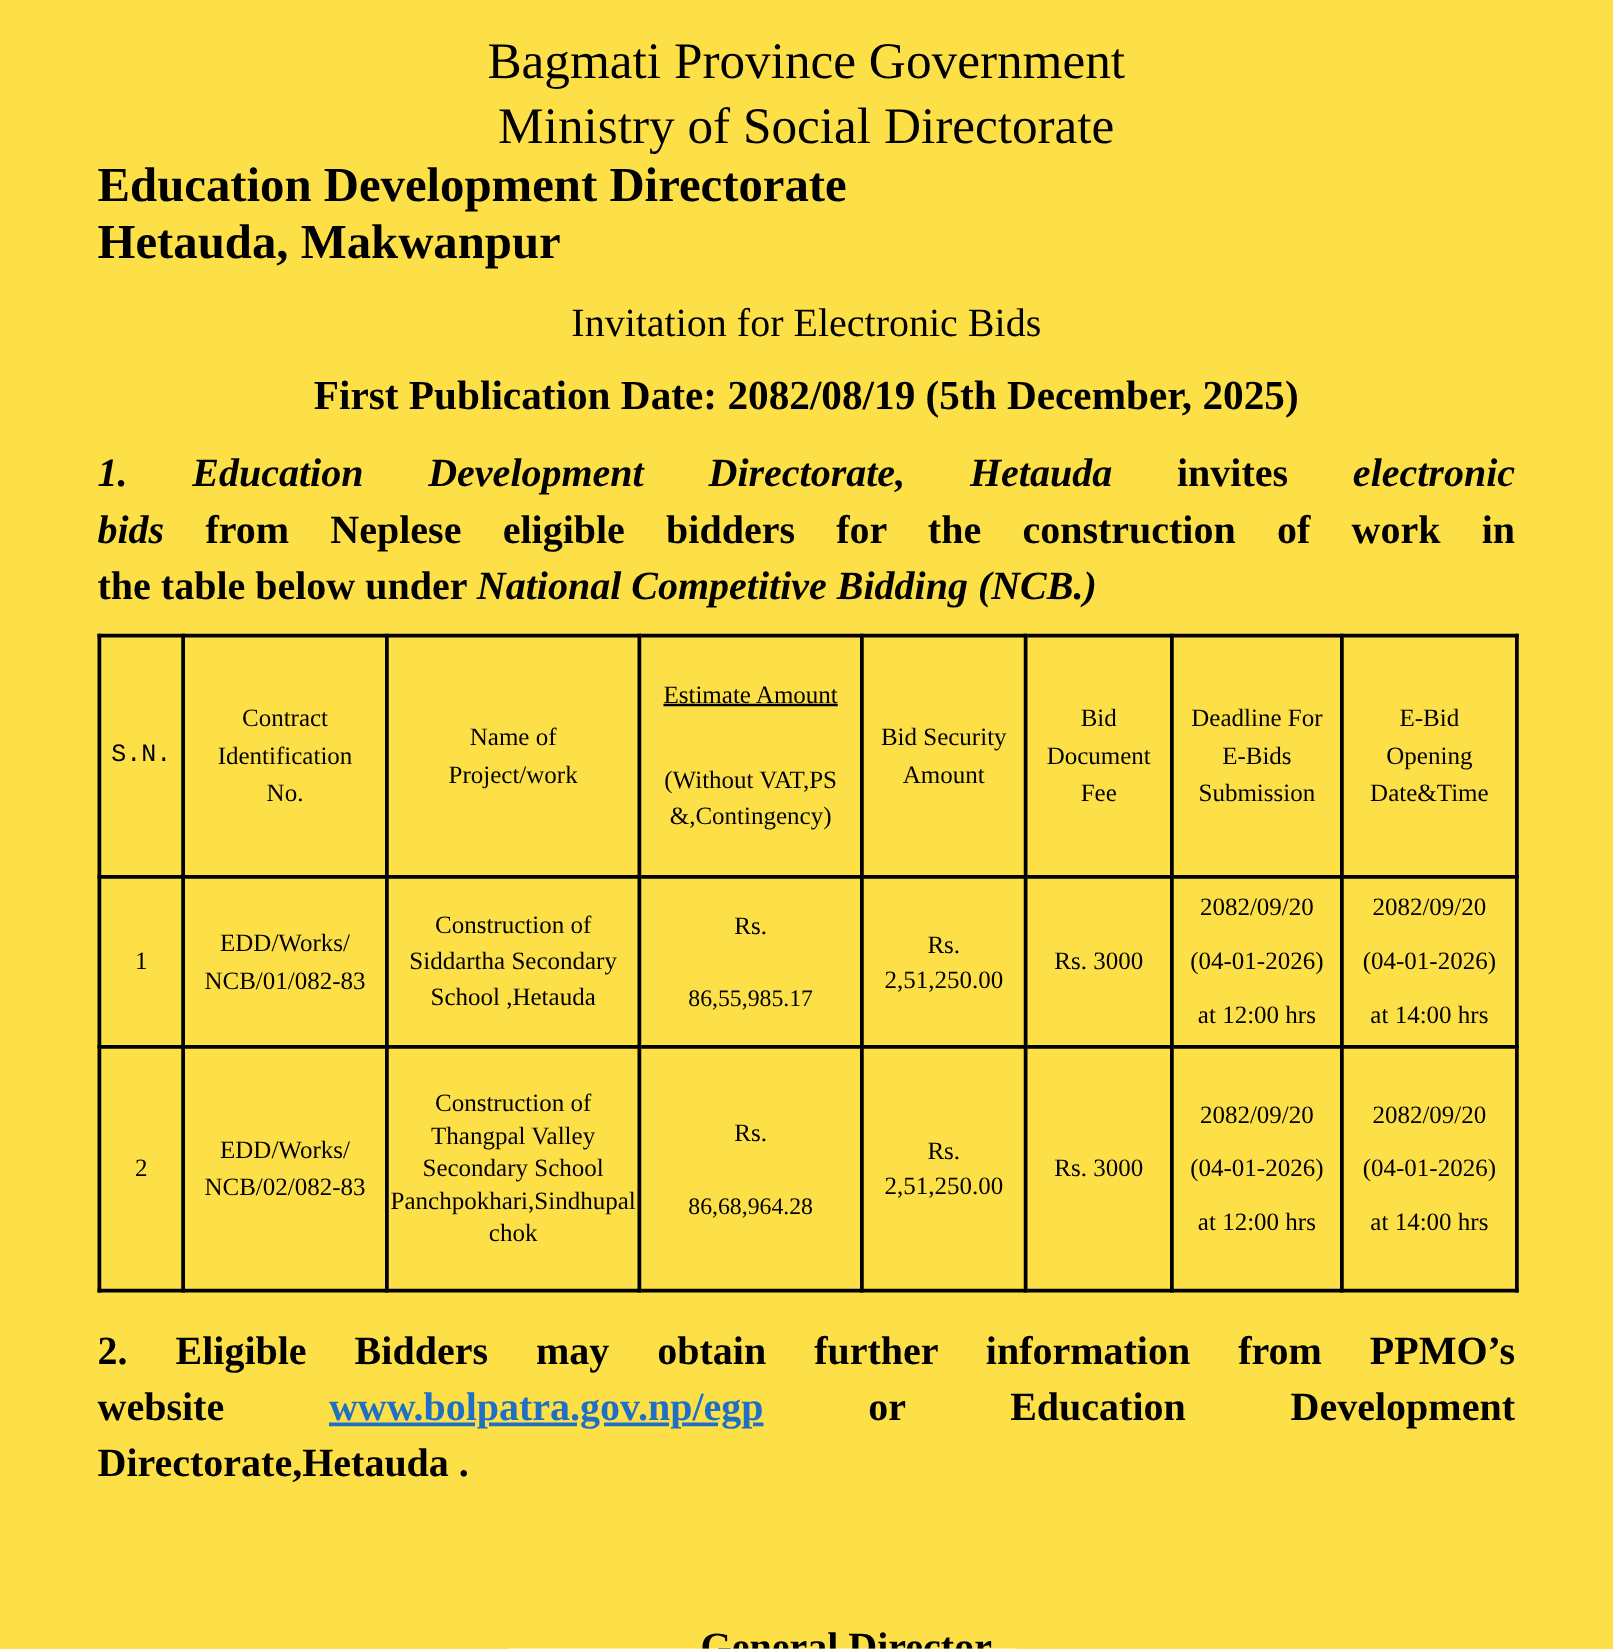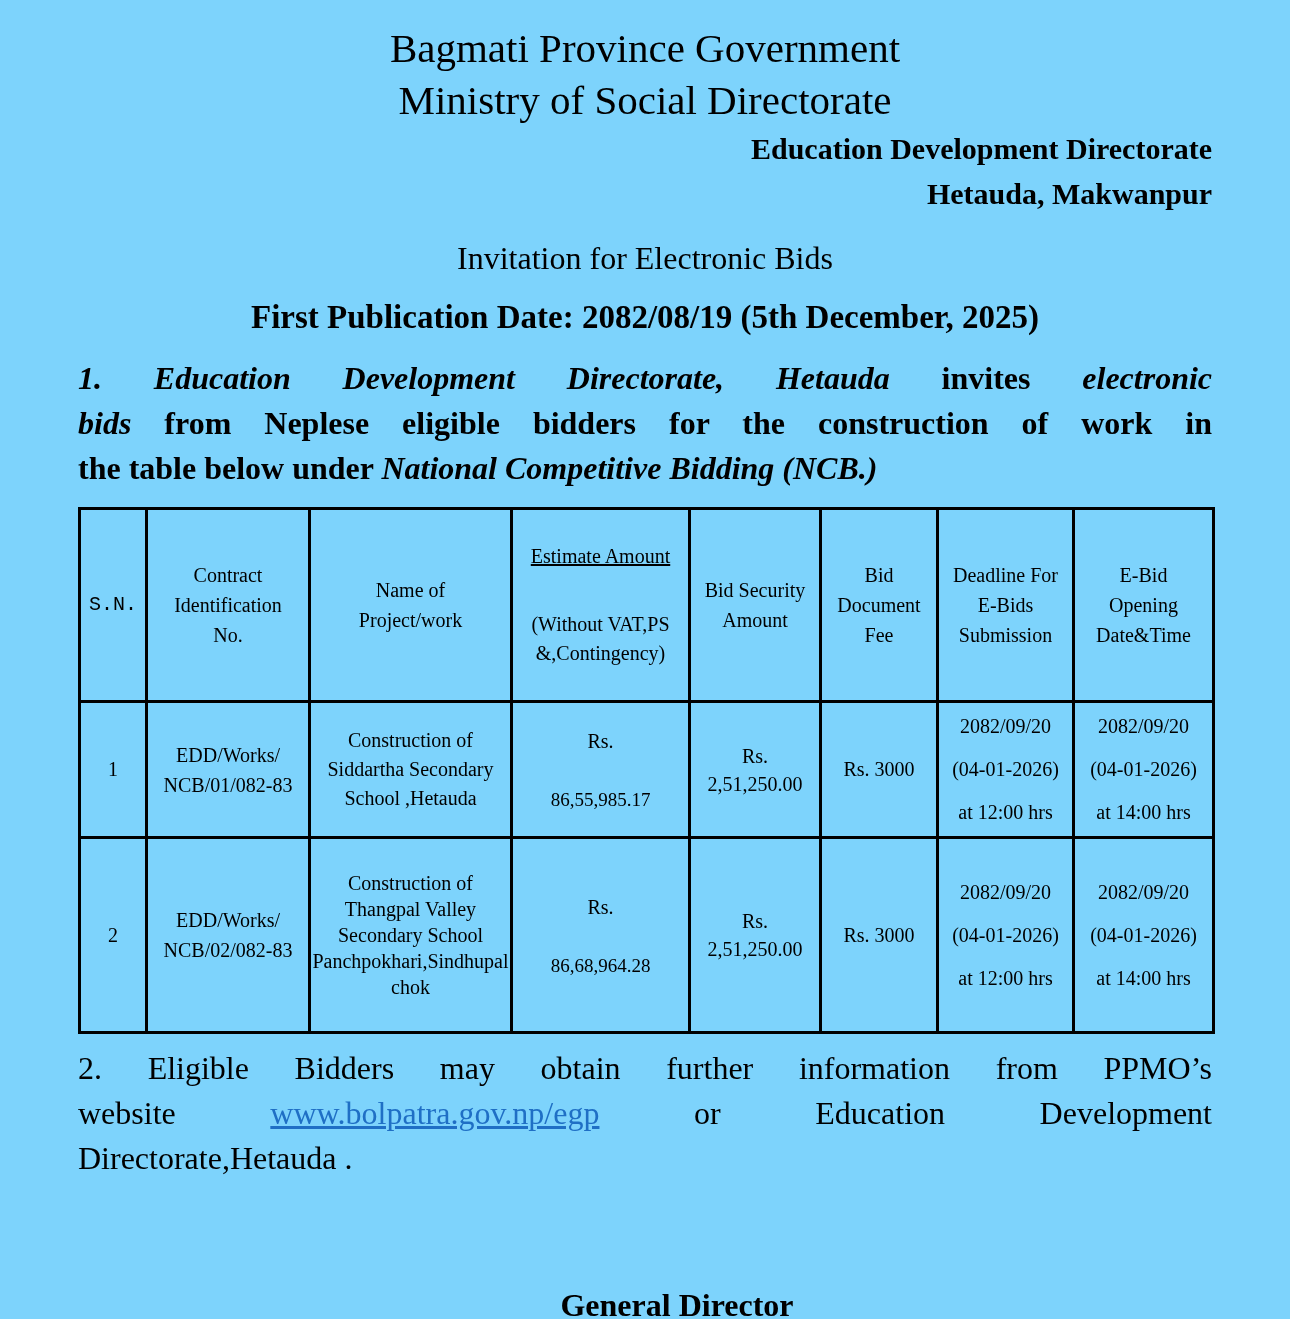--- a/index.html
+++ b/index.html
@@ -1,32 +1,32 @@
 <!DOCTYPE html>
 <html><head>
 <meta charset="utf-8">
 <style>
   * { box-sizing: border-box; }
   html, body { margin: 0; padding: 0; background: #ffffff; }
   .page {
-    width: 1290px; height: 1319px; background: #7dd3fc;
+    width: 1290px; height: 1319px; background: #fde047;
     font-family: "Liberation Serif", serif; color: #000000;
     overflow: hidden;
   }
   .content { padding: 22px 78px 0 78px; }
 
   .h1 { font-size: 41px; line-height: 52px; text-align: center; font-weight: 400; }
-  .h2 { font-size: 30px; line-height: 45px; text-align: right; font-weight: 700; }
+  .h2 { font-size: 39px; line-height: 45px; text-align: left; font-weight: 700; }
 
   .invitation { margin-top: 24px; text-align: center; font-size: 32px; font-weight: 400; }
   .pubdate    { margin-top: 22px; text-align: center; font-size: 33px; font-weight: 700; }
 
   .para { font-size: 32px; line-height: 45px; }
   .para1 { margin-top: 20px; font-weight: 700; }
-  .para2 { margin-top: 12px; font-weight: 400; }
+  .para2 { margin-top: 24px; font-weight: 700; }
   .jline { text-align: justify; text-align-last: justify; }
   .lline { text-align: left; }
   .i { font-style: italic; }
 
   a.doclink { color: #1F6FC5; text-decoration: underline; cursor: pointer; }
 
   table.bids {
     margin-top: 16px; border-collapse: collapse; table-layout: fixed;
     width: 1134px;
   }

